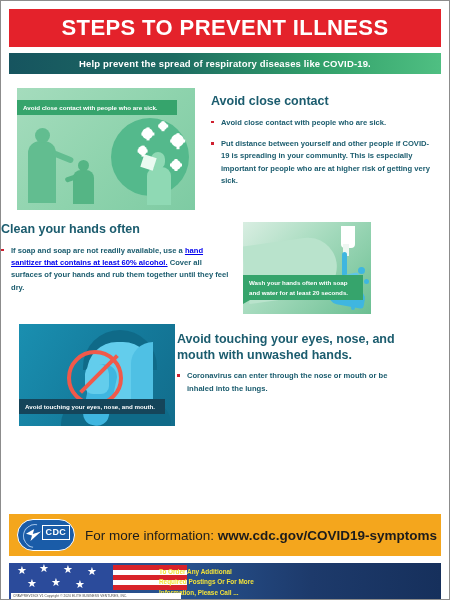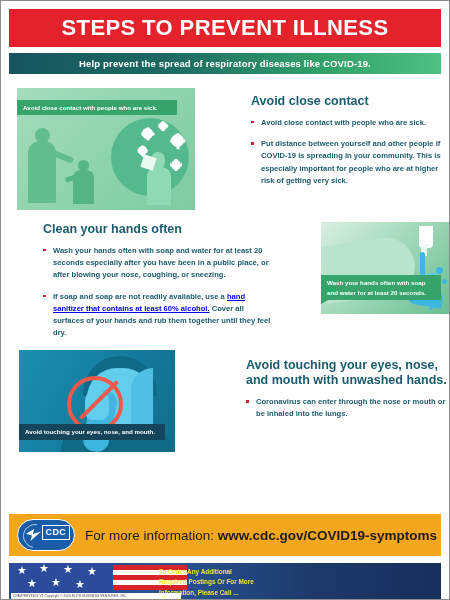--- a/index.html
+++ b/index.html
@@ -34,21 +34,21 @@
     margin:6px 8px 0 8px;
     height:21px;
     background:linear-gradient(to right,#16545f 0%,#1d6b62 38%,#32a06a 72%,#4fbf82 100%);
     display:flex;align-items:center;justify-content:center;
   }
   .subtitle-text{
     color:#ffffff;font-size:9.5px;font-weight:bold;letter-spacing:.15px;
   }
 
   
-  .section{position:relative;display:flex;gap:40px;}
+  .section{position:relative;display:flex;}
   .sec1{margin:14px 0 0 0;}
   .sec2{margin:12px 0 0 0;}
   .sec3{margin:10px 0 0 0;}
 
   .copy{color:#1b5c6e;}
   .copy h2{
     margin:0 0 7px 0;
     font-size:12.5px;
     font-weight:bold;
     color:#1b5c6e;
@@ -303,27 +303,23 @@
         </li>
         <li>
           <span class="dot"></span>
           <span>Put distance between yourself and other people if COVID-19 is spreading in your community. This is especially important for people who are at higher risk of getting very sick.</span>
         </li>
       </ul>
     </div>
   </div>
 
   <div class="section sec2">
-    <div class="copy" style="margin-left:42px;width:232px;">
+    <div class="copy" style="width:232px;">
       <h2>Clean your hands often</h2>
       <ul class="bullets">
-        <li>
-          <span class="dot"></span>
-          <span>Wash your hands often with soap and water for at least 20 seconds especially after you have been in a public place, or after blowing your nose, coughing, or sneezing.</span>
-        </li>
         <li>
           <span class="dot"></span>
           <span>If soap and soap are not readily available, use a </span><a class="lnk" href="#">hand sanitizer that contains at least 60% alcohol.</a><span> Cover all surfaces of your hands and rub them together until they feel dry.</span>
         </li>
       </ul>
     </div>
 
     <div class="panel panel-wash" style="width:128px;height:92px;margin-left:10px;flex:0 0 auto;">
       <div class="bg-wash"></div>
       <div class="forearm"></div>
@@ -350,21 +346,21 @@
       <div class="face"></div>
       <div class="face-shadow"></div>
       <div class="shoulders"></div>
       <div class="arm-up"></div>
       <div class="hand-touch"></div>
       <div class="no-circle"></div>
       <div class="no-slash"></div>
       <div class="caption cap-dark" style="left:0;bottom:12px;width:134px;">Avoid touching your eyes, nose, and mouth.</div>
     </div>
 
-    <div class="copy" style="margin-left:31px;width:232px;padding-top:8px;">
+    <div class="copy" style="margin-left:2px;width:232px;padding-top:8px;">
       <h2>Avoid touching your eyes, nose, and mouth with unwashed hands.</h2>
       <ul class="bullets">
         <li>
           <span class="dot"></span>
           <span>Coronavirus can enter through the nose or mouth or be inhaled into the lungs.</span>
         </li>
       </ul>
     </div>
   </div>
 

